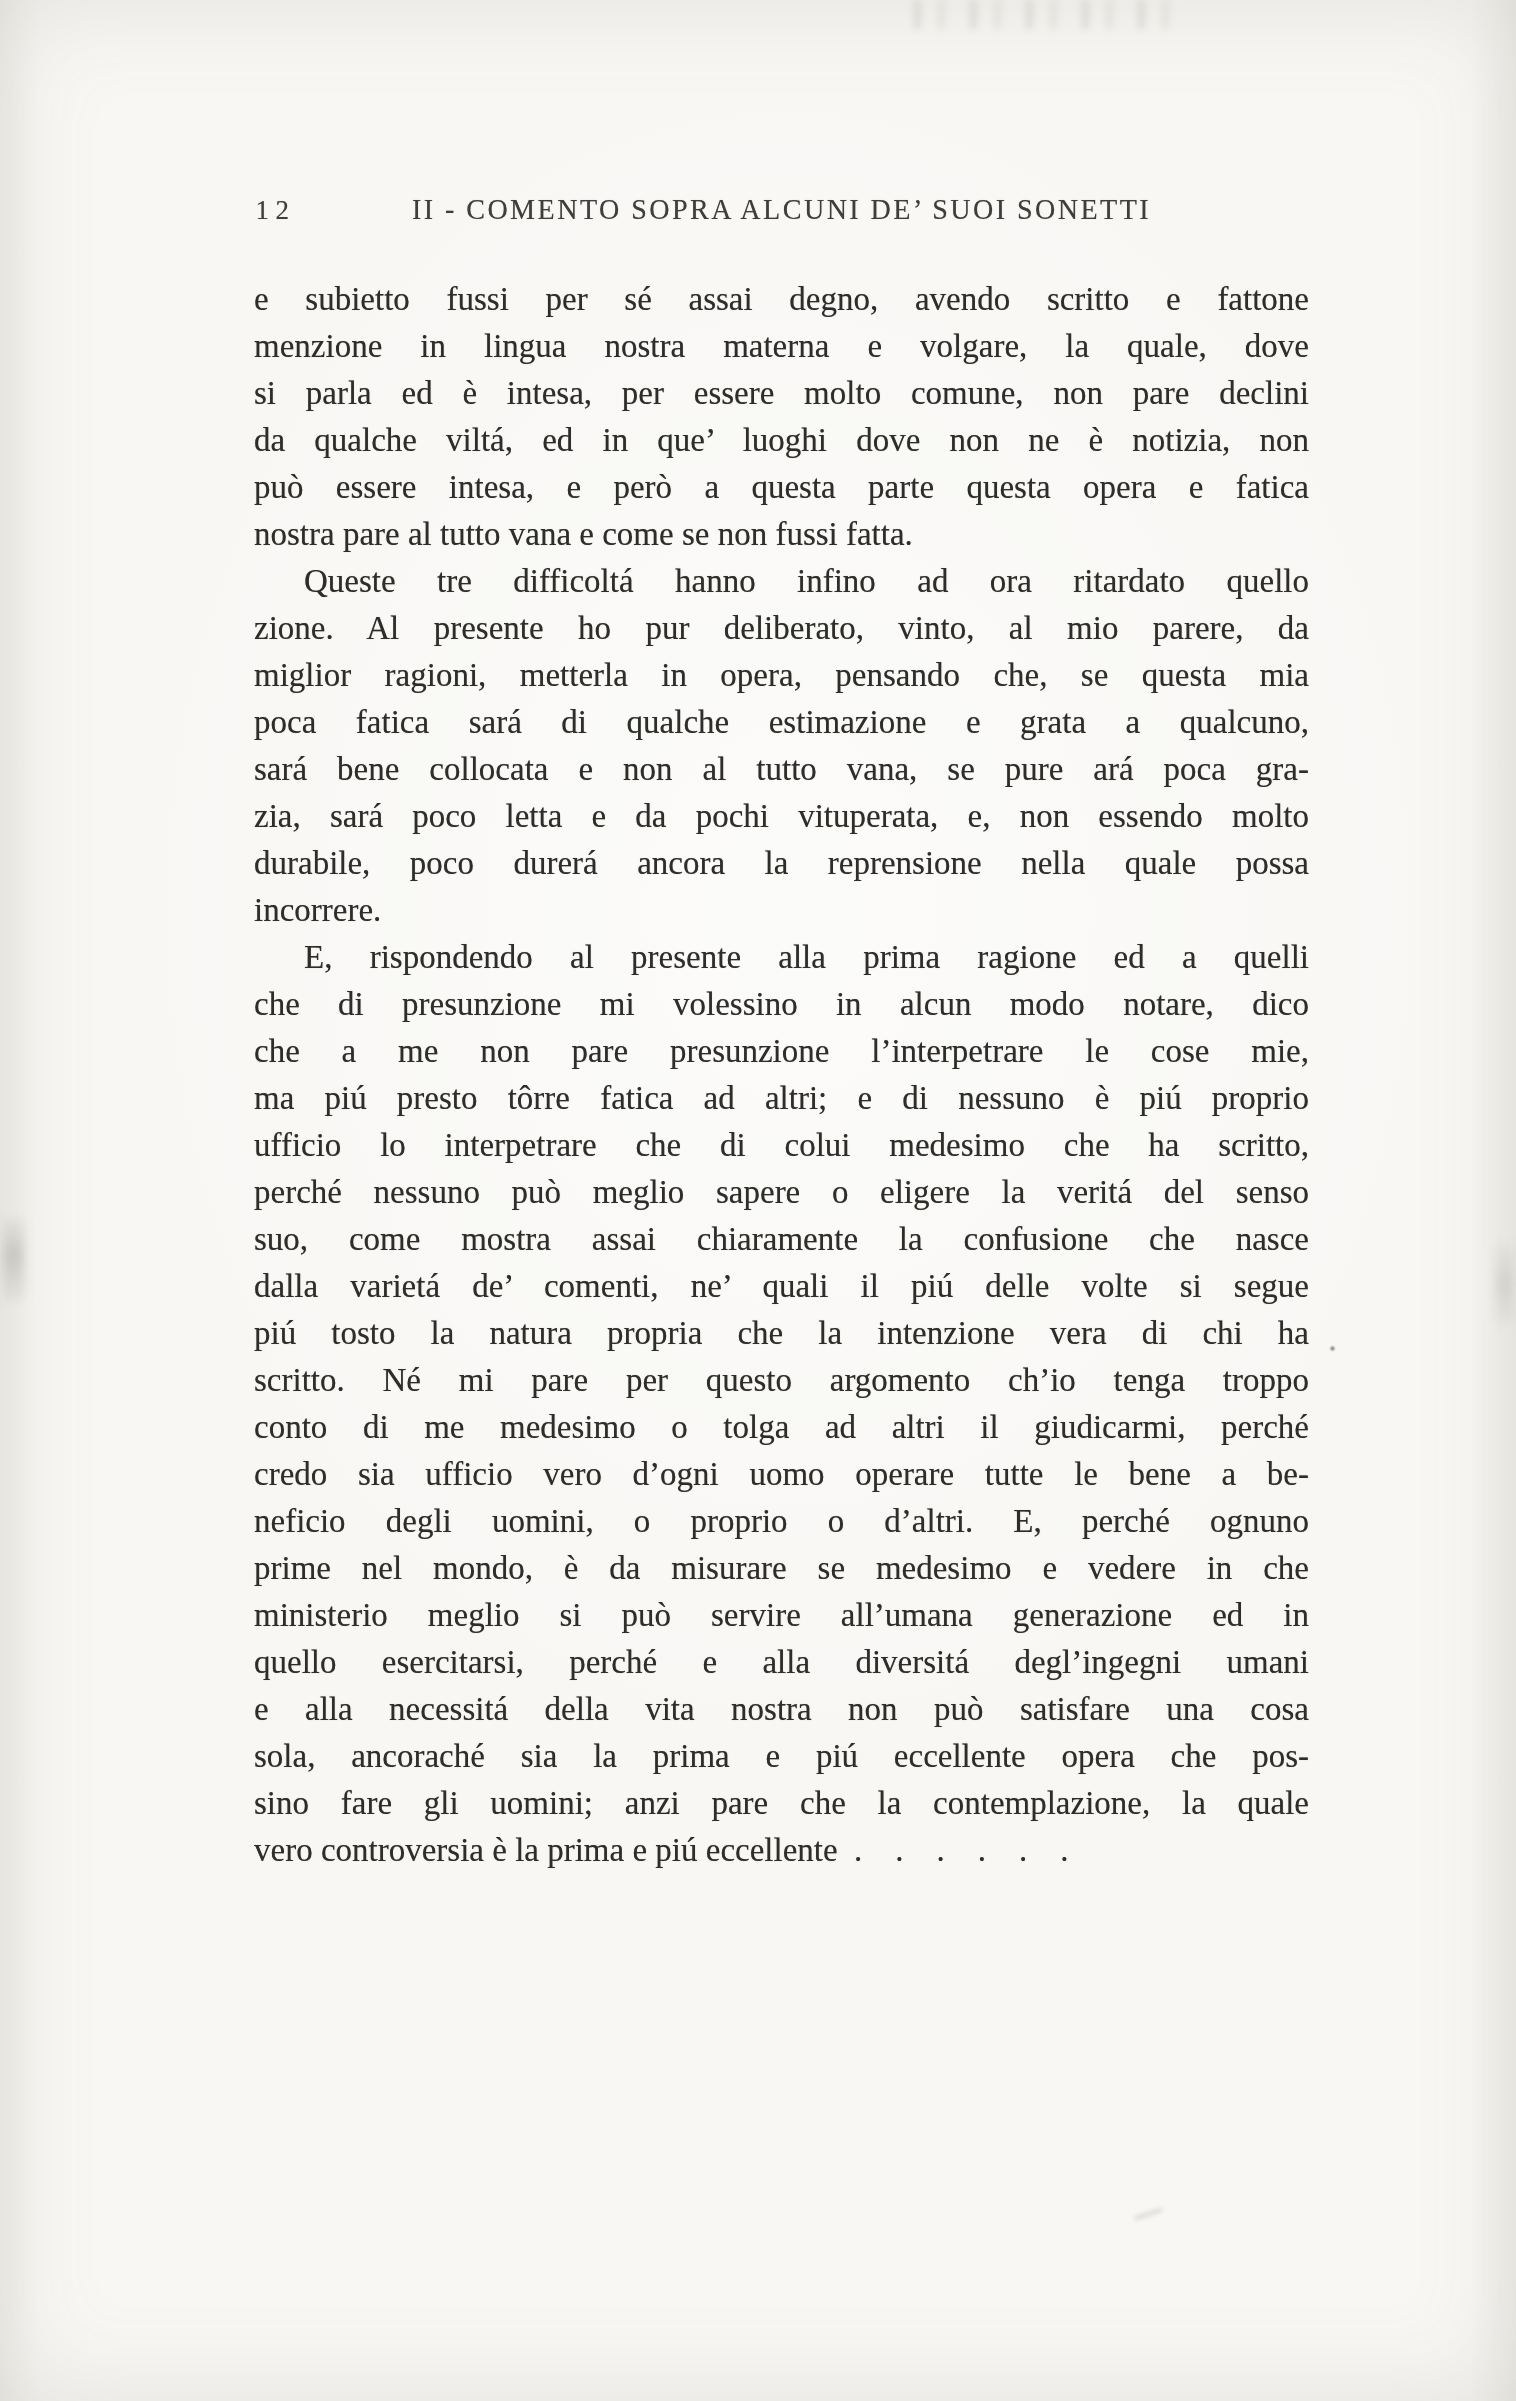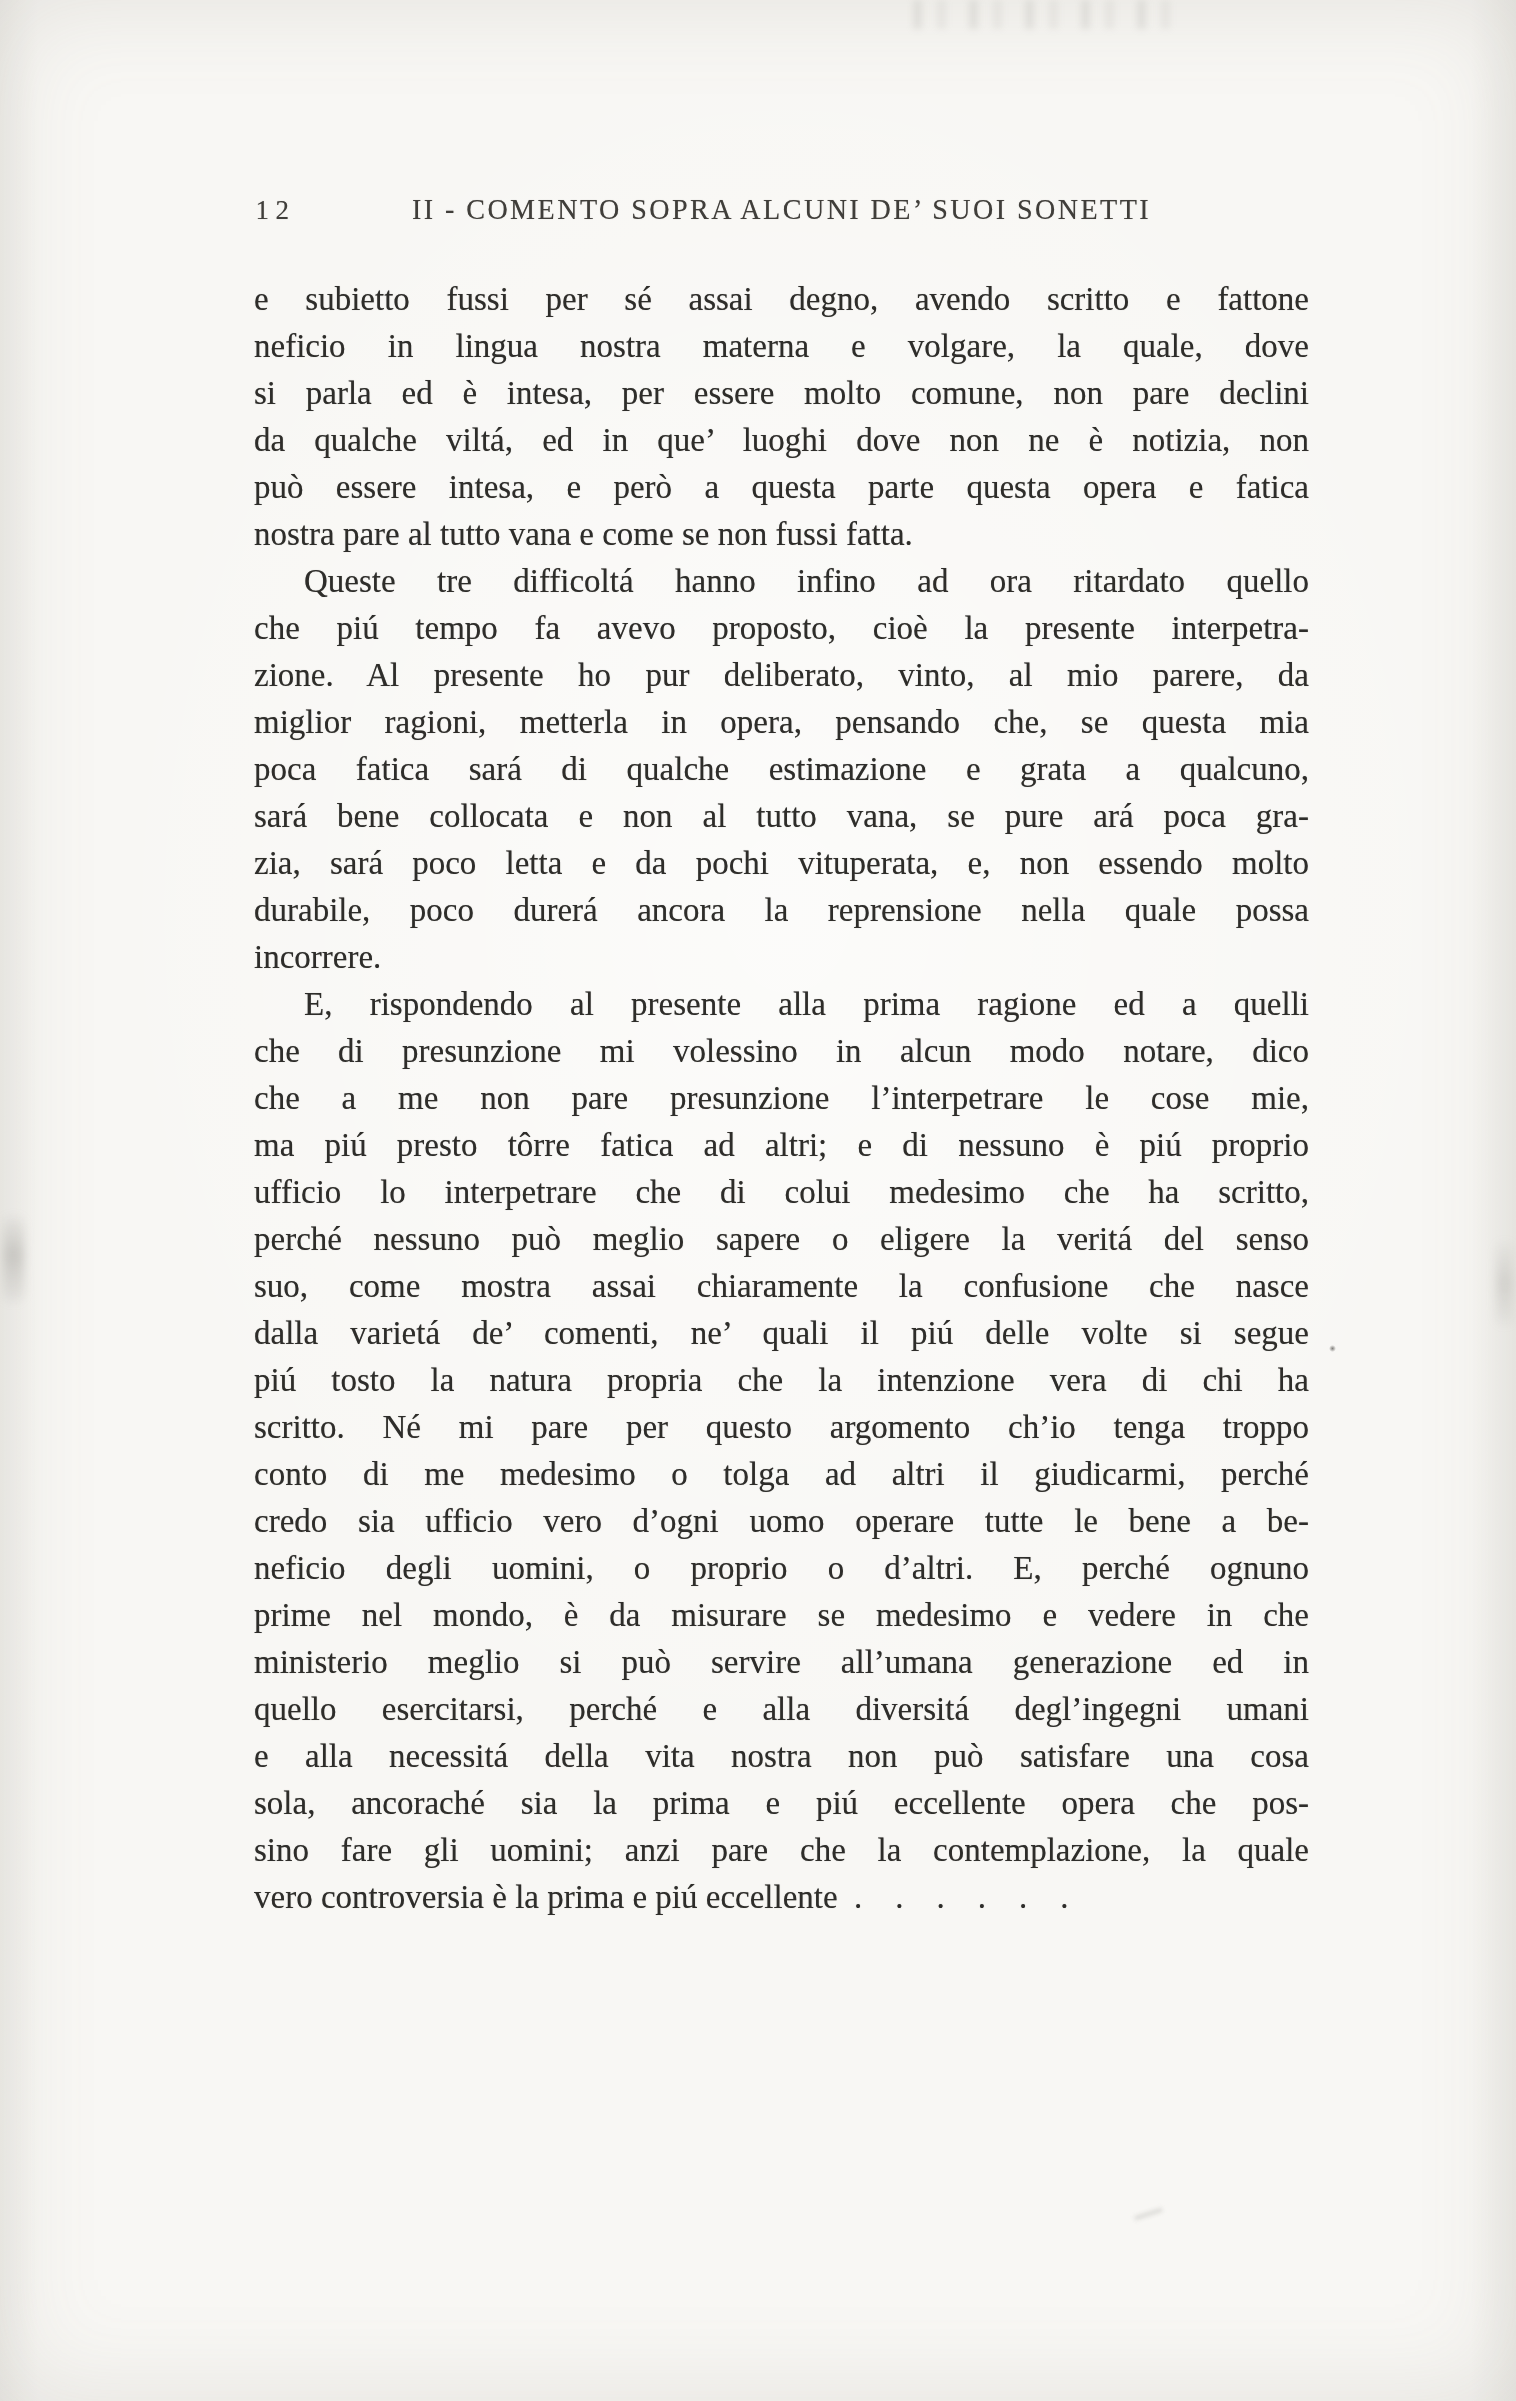--- a/index.html
+++ b/index.html
@@ -103,27 +103,26 @@
 
 <div class="page">
 
   <div class="page-header">
     <span class="page-number">12</span>
     <span class="running-title">II - COMENTO SOPRA ALCUNI DE’ SUOI SONETTI</span>
   </div>
 
   <div class="text-block">
       <div class="line">e subietto fussi per sé assai degno, avendo scritto e fattone</div>
-      <div class="line">neficio in lingua nostra materna e volgare, la quale, dove</div>
+      <div class="line">menzione in lingua nostra materna e volgare, la quale, dove</div>
       <div class="line">si parla ed è intesa, per essere molto comune, non pare declini</div>
       <div class="line">da qualche viltá, ed in que’ luoghi dove non ne è notizia, non</div>
       <div class="line">può essere intesa, e però a questa parte questa opera e fatica</div>
       <div class="line para-end">nostra pare al tutto vana e come se non fussi fatta.</div>
       <div class="line indent">Queste tre difficoltá hanno infino ad ora ritardato quello</div>
-      <div class="line">che piú tempo fa avevo proposto, cioè la presente interpetra-</div>
       <div class="line">zione. Al presente ho pur deliberato, vinto, al mio parere, da</div>
       <div class="line">miglior ragioni, metterla in opera, pensando che, se questa mia</div>
       <div class="line">poca fatica sará di qualche estimazione e grata a qualcuno,</div>
       <div class="line">sará bene collocata e non al tutto vana, se pure ará poca gra-</div>
       <div class="line">zia, sará poco letta e da pochi vituperata, e, non essendo molto</div>
       <div class="line">durabile, poco durerá ancora la reprensione nella quale possa</div>
       <div class="line para-end">incorrere.</div>
       <div class="line indent">E, rispondendo al presente alla prima ragione ed a quelli</div>
       <div class="line">che di presunzione mi volessino in alcun modo notare, dico</div>
       <div class="line">che a me non pare presunzione l’interpetrare le cose mie,</div>

